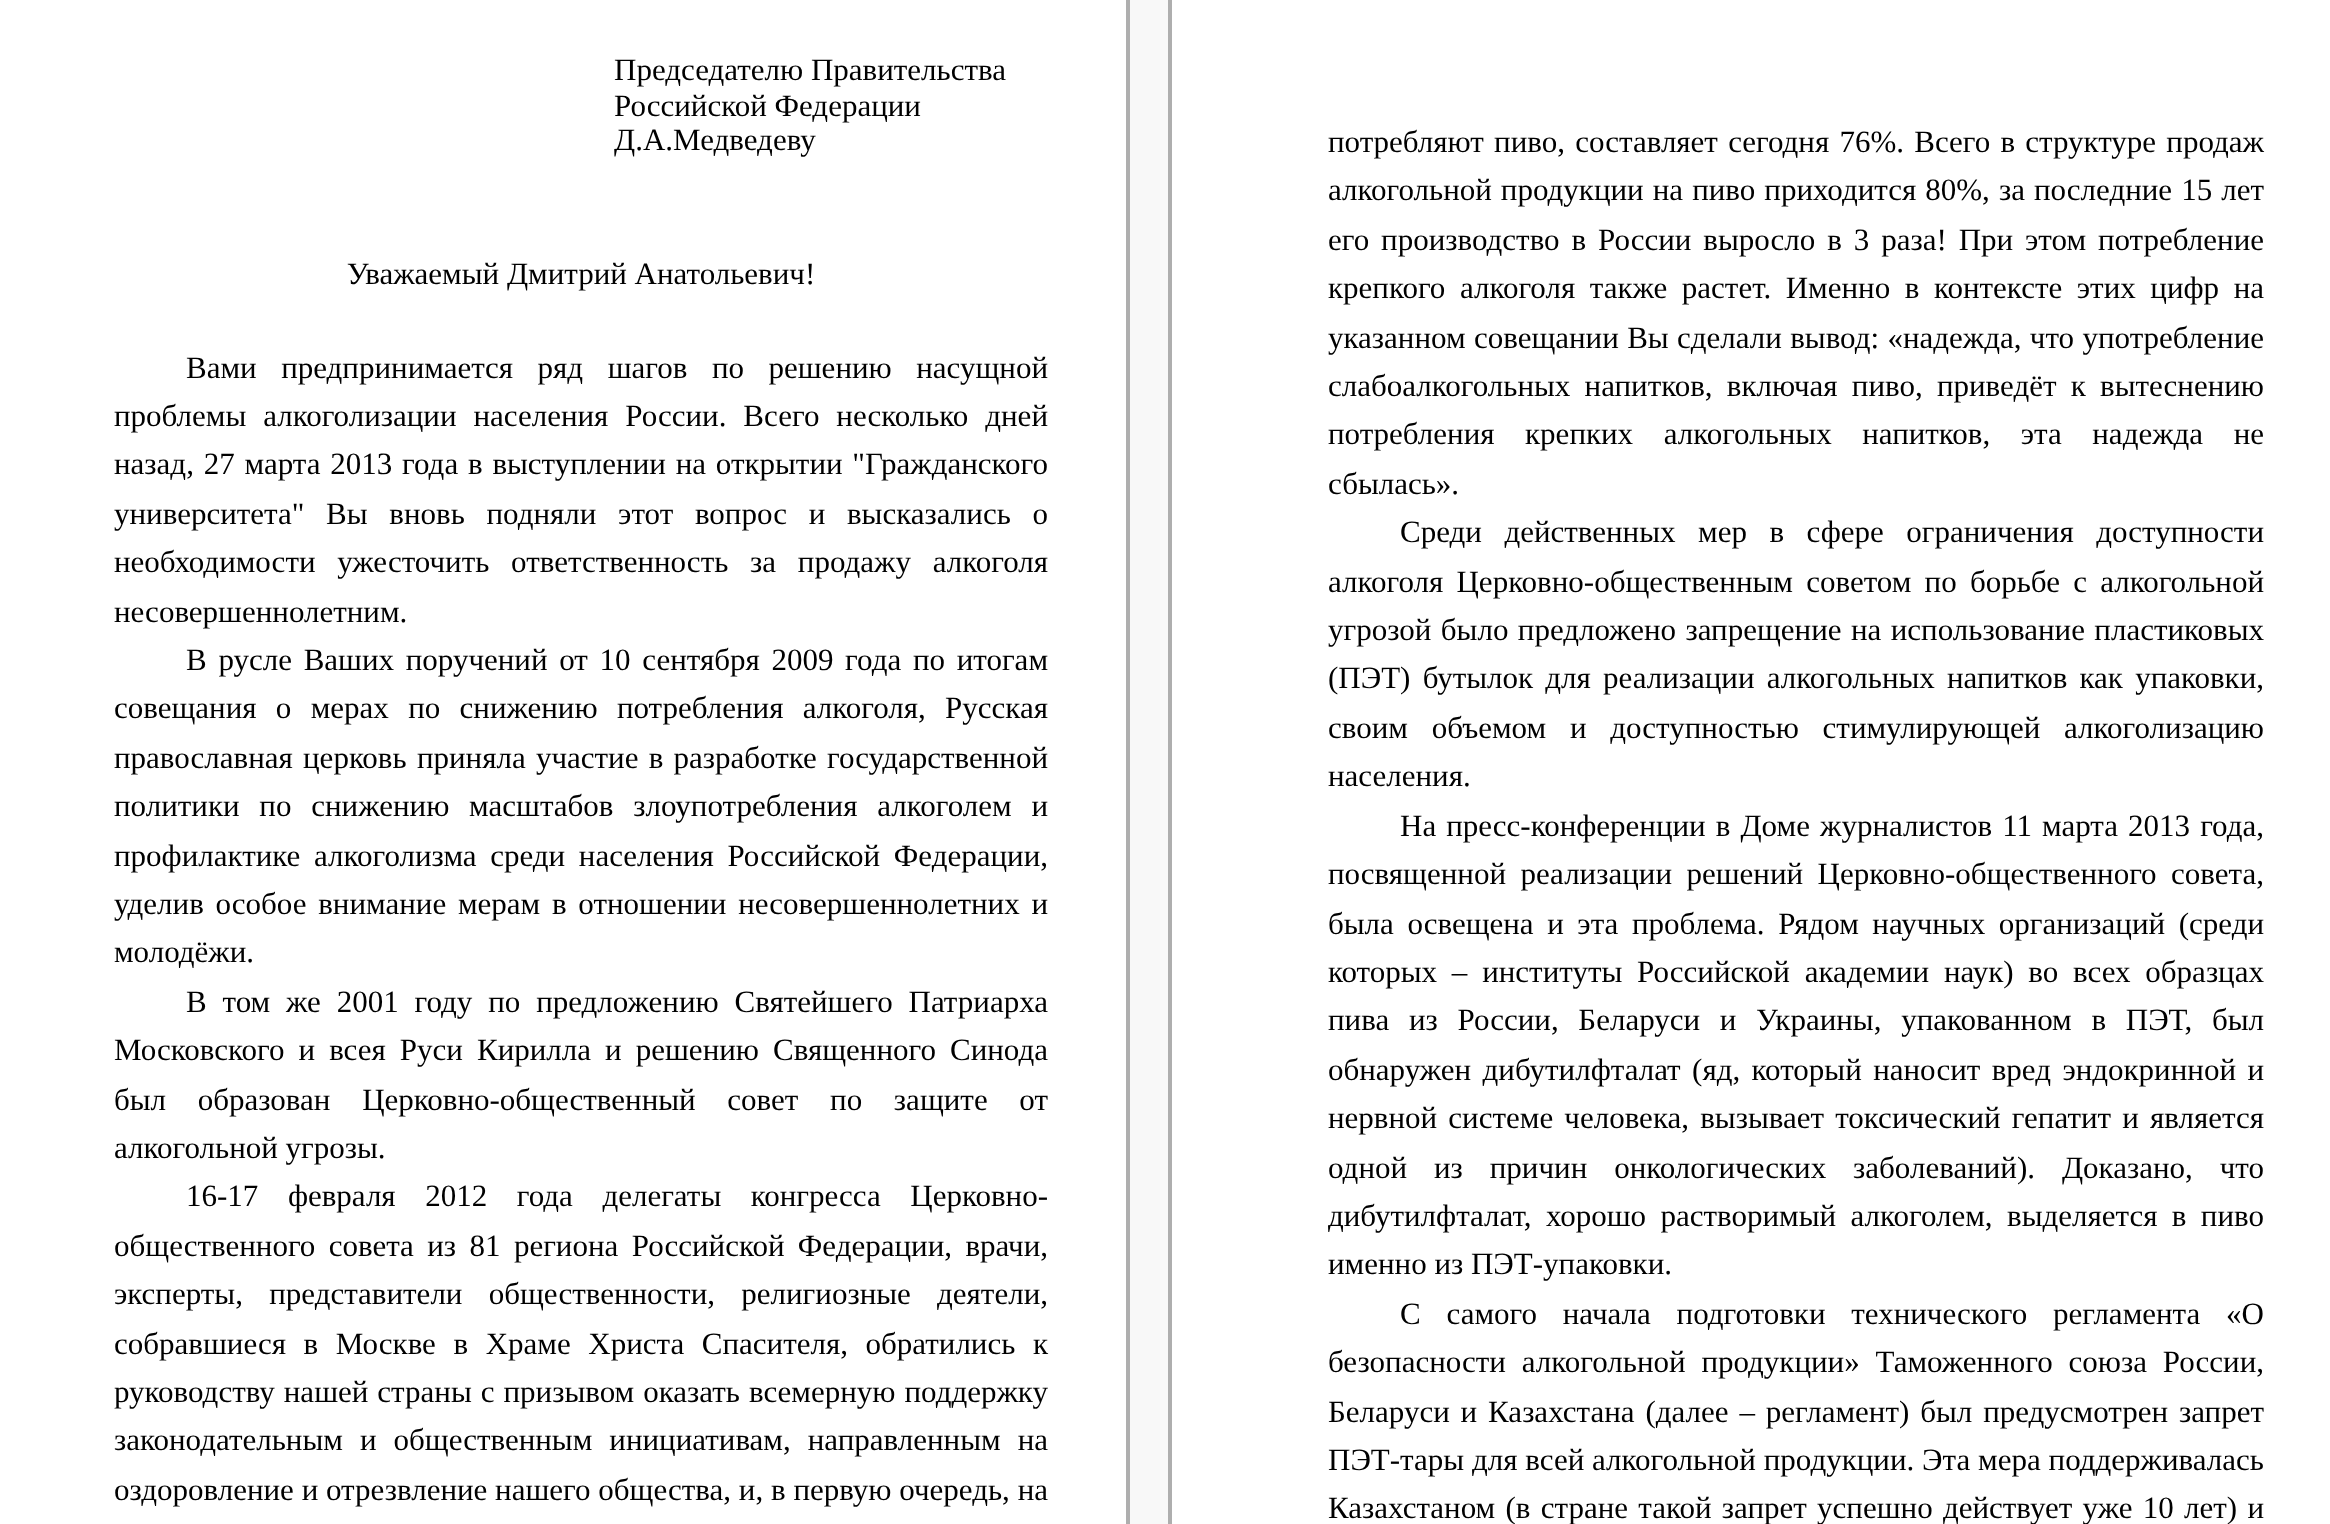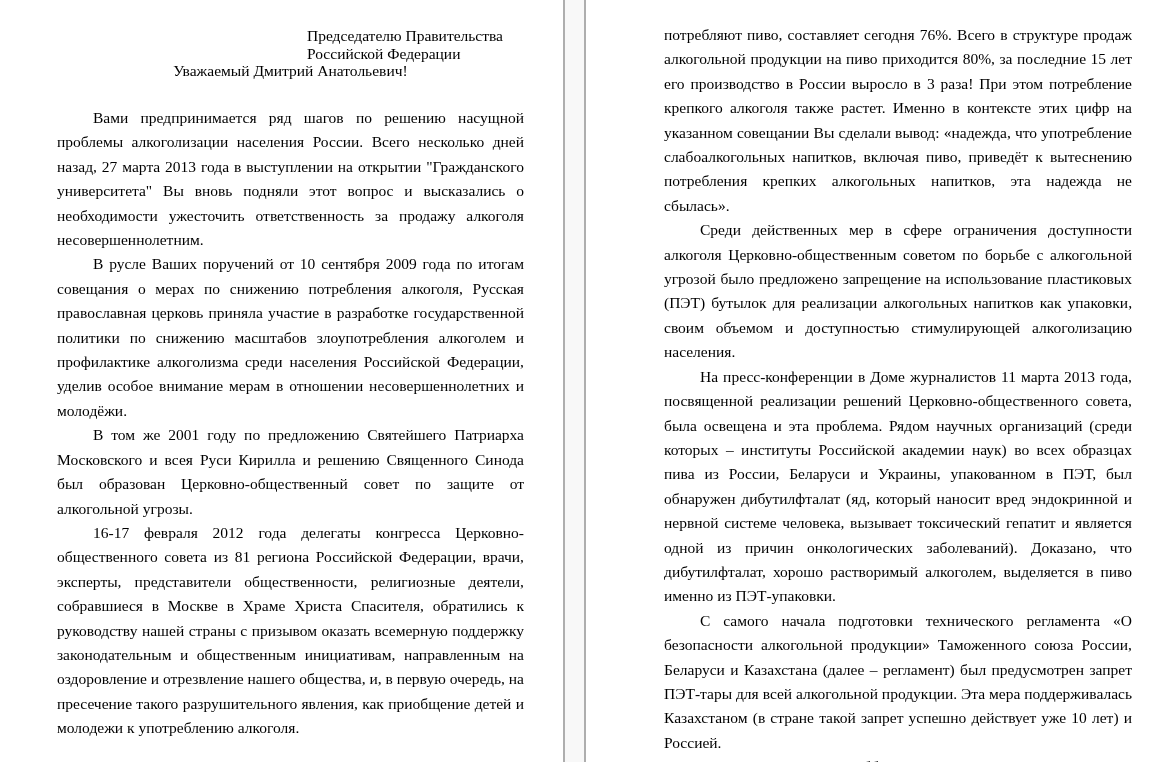--- a/index.html
+++ b/index.html
@@ -38,52 +38,55 @@
   .page-right {
     width: 581px;
     border-left: 2px solid #aeaeae;
     padding: 23px 33px 0 78px;
   }
   .recipient {
     margin-left: 250px;
     line-height: 17.5px;
   }
   .salutation {
+    margin-top: 49px;
     text-align: center;
     line-height: 18px;
   }
   .body-text {
     margin-top: 26px;
   }
   .para {
     margin: 0;
     padding: 0;
     text-align: justify;
     line-height: 24.4px;
     text-indent: 36px;
   }
   .para.no-indent {
     text-indent: 0;
+    margin-top: 37px;
   }
   .spell-error {
     text-decoration-style: wavy;
     text-decoration-color: #e00000;
     text-decoration-thickness: 1px;
     text-underline-offset: 2px;
   }
 </style>
 </head>
 <body>
 
 <div class="viewer">
 
   <div class="page page-left">
     <div class="recipient">
       <div>Председателю Правительства</div>
       <div>Российской Федерации</div>
+      <div>Д.А.Медведеву</div>
     </div>
 
     <div class="salutation">Уважаемый Дмитрий Анатольевич!</div>
 
     <div class="body-text">
       <p class="para">Вами предпринимается ряд шагов по решению насущной проблемы алкоголизации населения России. Всего несколько дней назад, 27 марта 2013 года в выступлении на открытии "Гражданского университета" Вы вновь подняли этот вопрос и высказались о необходимости ужесточить ответственность за продажу алкоголя несовершеннолетним.</p>
       <p class="para">В русле Ваших поручений от 10 сентября 2009 года  по итогам совещания о мерах по снижению потребления алкоголя, Русская православная церковь приняла участие в разработке государственной политики по снижению масштабов злоупотребления алкоголем и профилактике алкоголизма среди населения Российской Федерации, уделив особое внимание мерам в отношении несовершеннолетних и молодёжи.</p>
       <p class="para">В том же 2001 году по предложению Святейшего Патриарха Московского и всея Руси Кирилла и решению Священного Синода был образован Церковно-общественный совет по защите от алкогольной угрозы.</p>
       <p class="para">16-17 февраля 2012 года  делегаты конгресса Церковно-общественного совета из 81 региона Российской Федерации, врачи, эксперты, представители общественности, религиозные деятели, собравшиеся в Москве в Храме Христа Спасителя, обратились  к руководству нашей страны с призывом оказать всемерную поддержку законодательным и общественным инициативам, направленным на оздоровление и отрезвление нашего общества, и, в первую очередь, на пресечение такого разрушительного явления, как приобщение детей и молодежи к употреблению алкоголя.</p>
 

